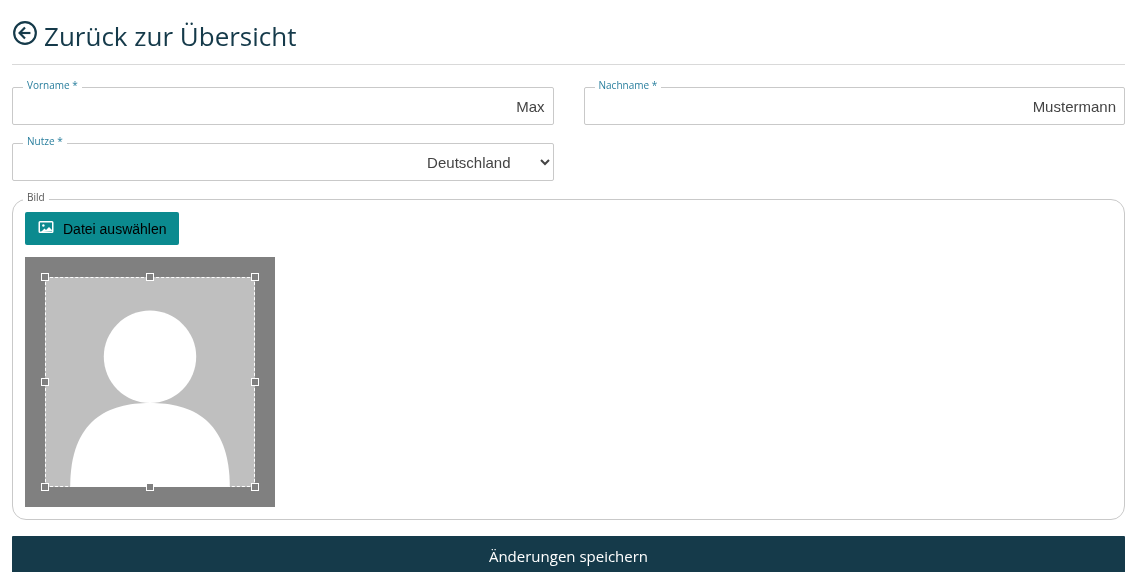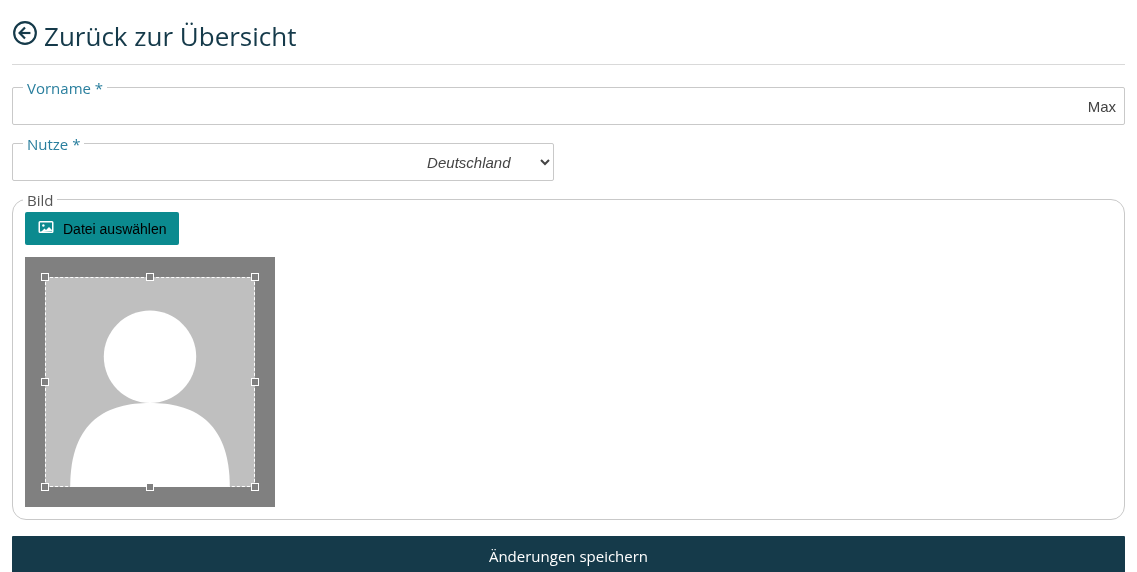--- a/index.html
+++ b/index.html
@@ -31,36 +31,36 @@
     border: 1px solid #c9c9c9;
     border-radius: 2px;
     padding: 0;
   }
   .field-label {
     position: absolute;
     top: -10px;
     left: 10px;
     background: #fff;
     padding: 0 4px;
-    font-size: 15px;
+    font-size: 10px;
     color: #2a7f9e;
   }
   .field input,
   .field select {
     width: 100%;
     border: none;
     outline: none;
     font-size: 15px;
     padding: 8px 8px 8px 8px;
     color: #444;
     background: transparent;
     height: 36px;
     text-align: right;
   }
-  .field select { padding-right: 26px; font-style: italic; }
+  .field select { padding-right: 26px; }
 
   .image-group {
     position: relative;
     border: 1px solid #c9c9c9;
     border-radius: 14px;
     padding: 12px;
     margin-top: 18px;
   }
   .image-group .field-label { color: #555; }
 
@@ -136,20 +136,26 @@
   </span>
   <span>Zurück zur Übersicht</span>
 </div>
 <hr class="divider">
 
 <div class="row">
   <div class="col">
     <div class="field">
       <span class="field-label">Vorname *</span>
       <input type="text" value="Max" style="">
+    </div>
+  </div>
+  <div class="col">
+    <div class="field">
+      <span class="field-label">Nachname *</span>
+      <input type="text" value="Mustermann" style="">
     </div>
   </div>
 </div>
 
 <div class="row">
   <div class="col">
     <div class="field">
       <span class="field-label">Nutze *</span>
       <select>
         <option>Deutschland</option>

